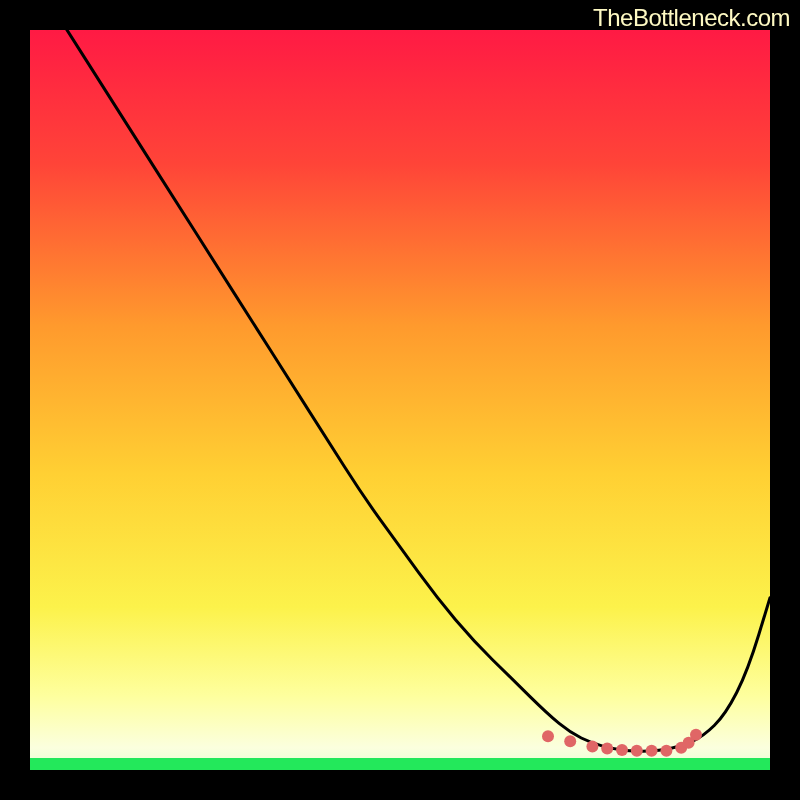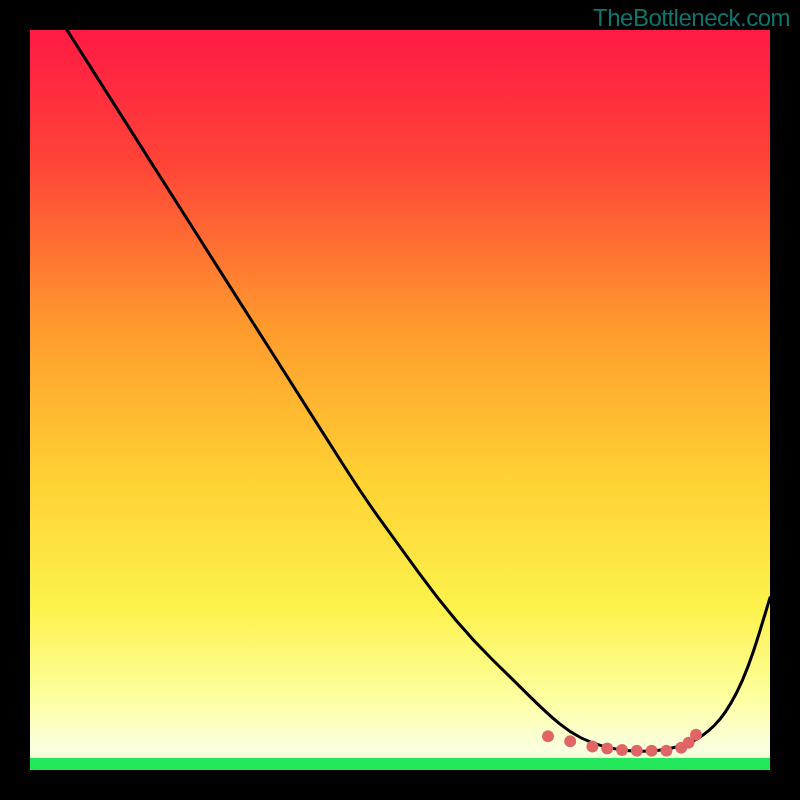--- a/index.html
+++ b/index.html
@@ -14,21 +14,21 @@
   .canvas {
     position: relative;
     width: 800px;
     height: 800px;
     background: #000;
   }
   .attribution {
     position: absolute;
     top: 4px;
     right: 10px;
-    color: #0f766e;
+    color: #fef9c3;
     font-size: 24px;
     font-weight: 400;
     letter-spacing: -0.5px;
     margin-left: 38px;
   }
   .plot-area {
     position: absolute;
     left: 30px;
     top: 30px;
     width: 740px;

